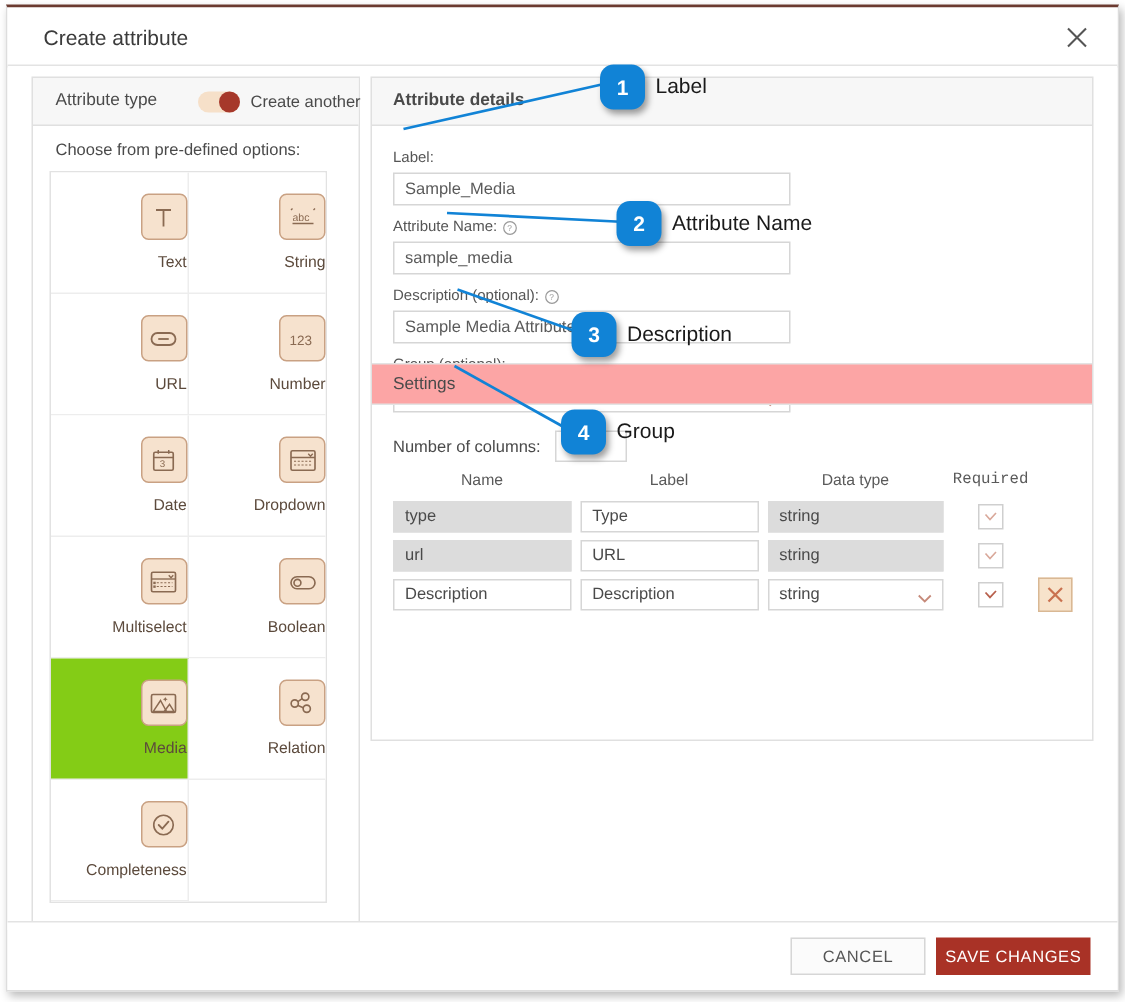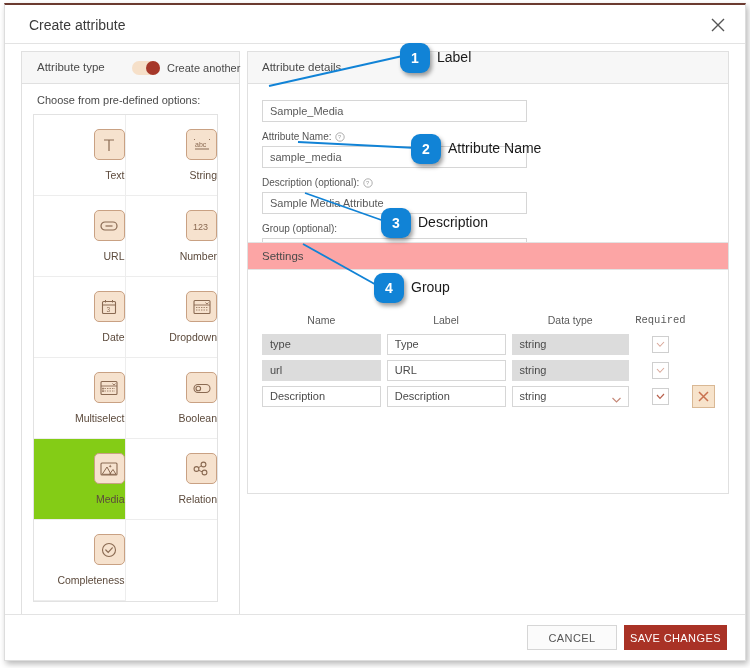--- a/index.html
+++ b/index.html
@@ -151,20 +151,21 @@
     height: 32px;
     background: #f7f7f7;
     border-bottom: 1px solid #e0e0e0;
     position: relative;
   }
   .rp-header-label {
     position: absolute;
     left: 14px; top: 9px;
     font-size: 11.5px;
     color: #4a4a4a;
+    font-weight: bold;
   }
 
   .form {
     position: absolute;
     left: 0; top: 33px;
     width: 480px;
     padding: 15px 14px 0 14px;
   }
   .field-label {
     font-size: 10px;
@@ -537,20 +538,23 @@
       </div>
     </div>
 
     <div class="right-panel">
       <div class="rp-header">
         <div class="rp-header-label">Attribute details</div>
       </div>
 
       <div class="form">
 
+        <div class="field-label">
+          <span>Label:</span>
+        </div>
         <input class="txt-input" type="text" value="Sample_Media" style="">
 
         <div class="field-label">
           <span>Attribute Name:</span>
           <span class="help-icon">
             <svg width="10" height="10" viewBox="0 0 10 10">
               <circle cx="5" cy="5" r="4.2" stroke="#9a9a9a" stroke-width="0.8" fill="none"></circle>
               <text x="3.1" y="7.3" font-size="5.6" fill="#9a9a9a" font-family="Liberation Sans, sans-serif">?</text>
             </svg>
           </span>
@@ -578,20 +582,24 @@
               </svg>
           </span>
         </div>
       </div>
 
       <div class="settings-sec">
         <div class="settings-head">
           <div class="settings-head-label">Settings</div>
         </div>
 
+        <div class="ncol-row">
+          <div class="ncol-label">Number of columns:</div>
+          <input class="ncol-input" type="text" value="3" style="">
+        </div>
 
         <div class="tbl">
           <div class="tbl-hrow">
             <div class="th c-name">Name</div>
             <div class="th c-label">Label</div>
             <div class="th c-dtype">Data type</div>
             <div class="th c-req">Required</div>
             <div class="th c-del"></div>
           </div>
 

